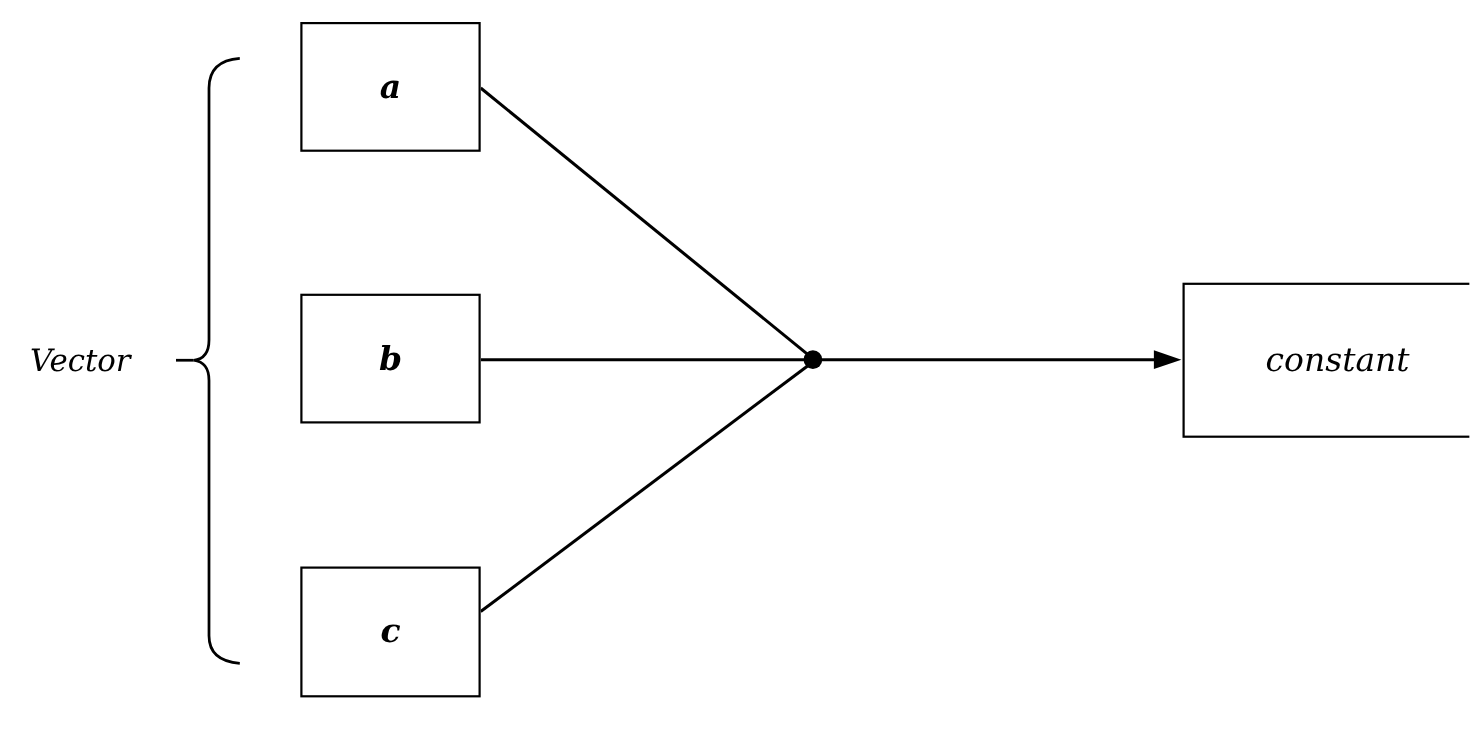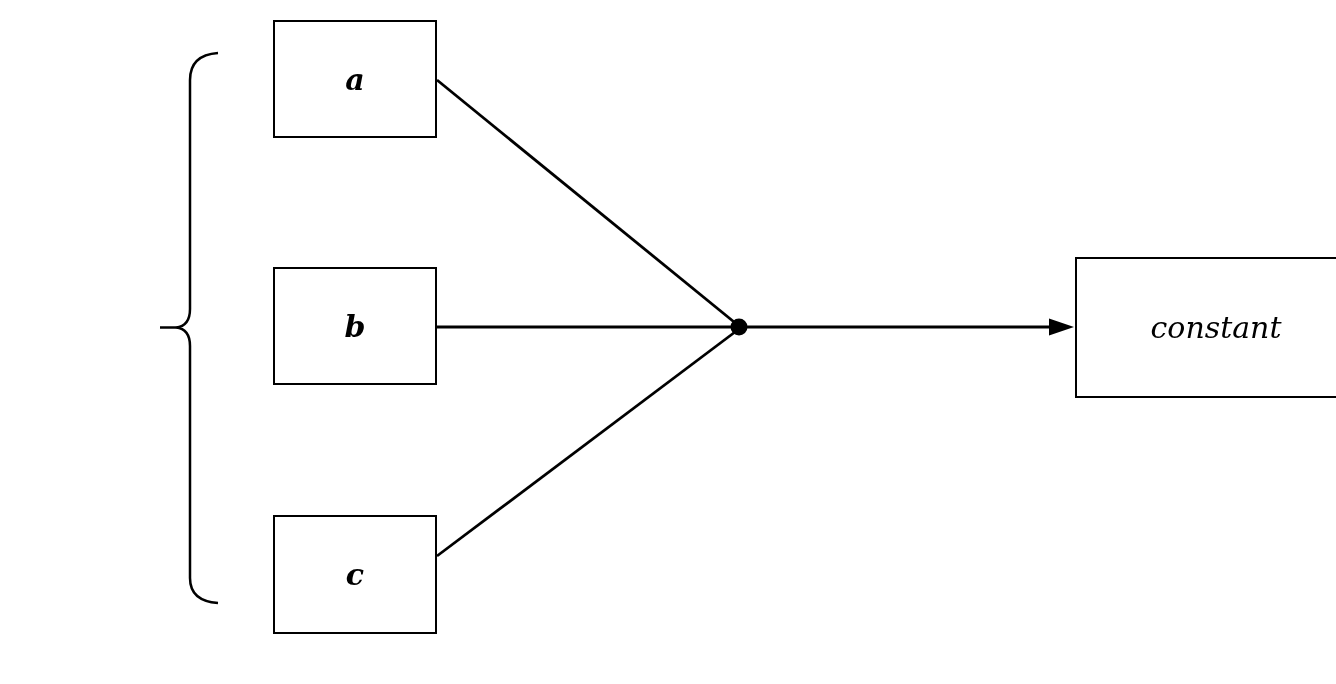--- a/index.html
+++ b/index.html
@@ -70,20 +70,21 @@
     <line x1="437" y1="80" x2="739" y2="326" stroke="#000000" stroke-width="2.8"></line>
     <line x1="437" y1="327" x2="739" y2="327" stroke="#000000" stroke-width="2.8"></line>
     <line x1="437" y1="556" x2="739" y2="329" stroke="#000000" stroke-width="2.8"></line>
 
     <circle cx="739" cy="327" r="8.5" fill="#000000"></circle>
 
     <line x1="739" y1="327" x2="1052" y2="327" stroke="#000000" stroke-width="2.8"></line>
     <polygon points="1074,327 1049,318.5 1049,335.5" fill="#000000"></polygon>
   </svg>
 
+  <div class="group-label">Vector</div>
 
   <div class="node box-a">
     <span class="node-label bold">a</span>
   </div>
 
   <div class="node box-b">
     <span class="node-label bold">b</span>
   </div>
 
   <div class="node box-c">

